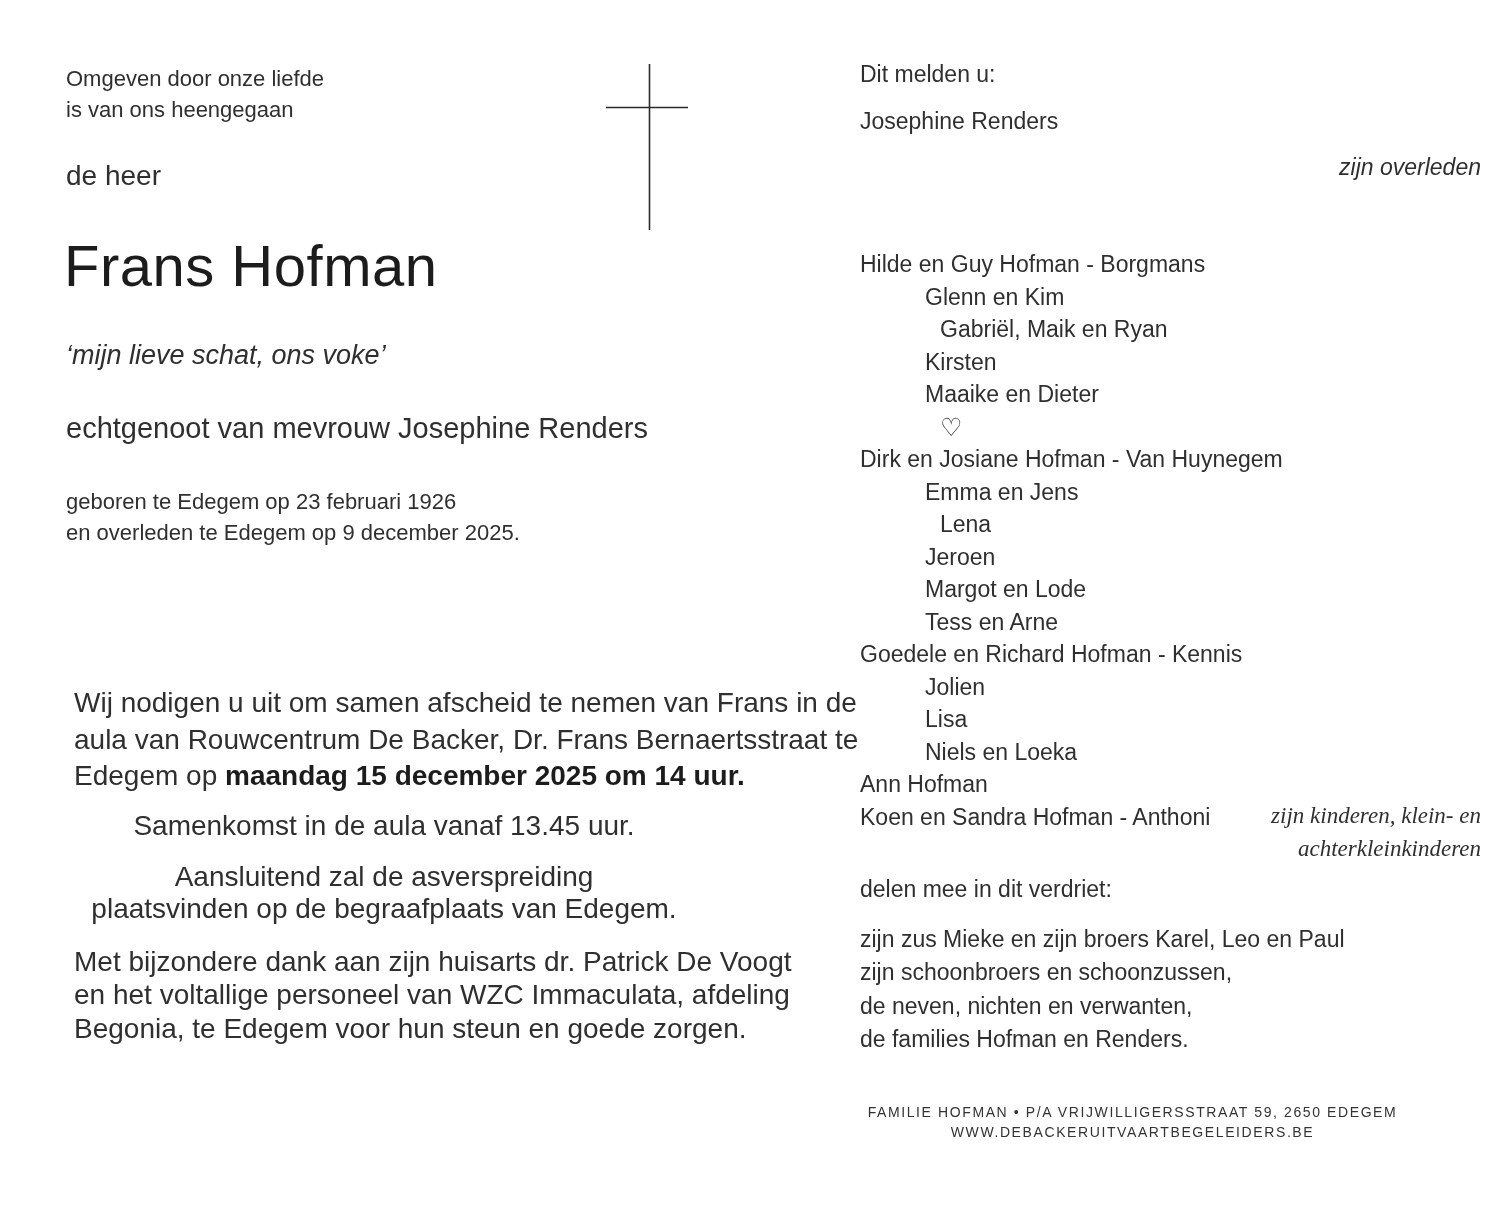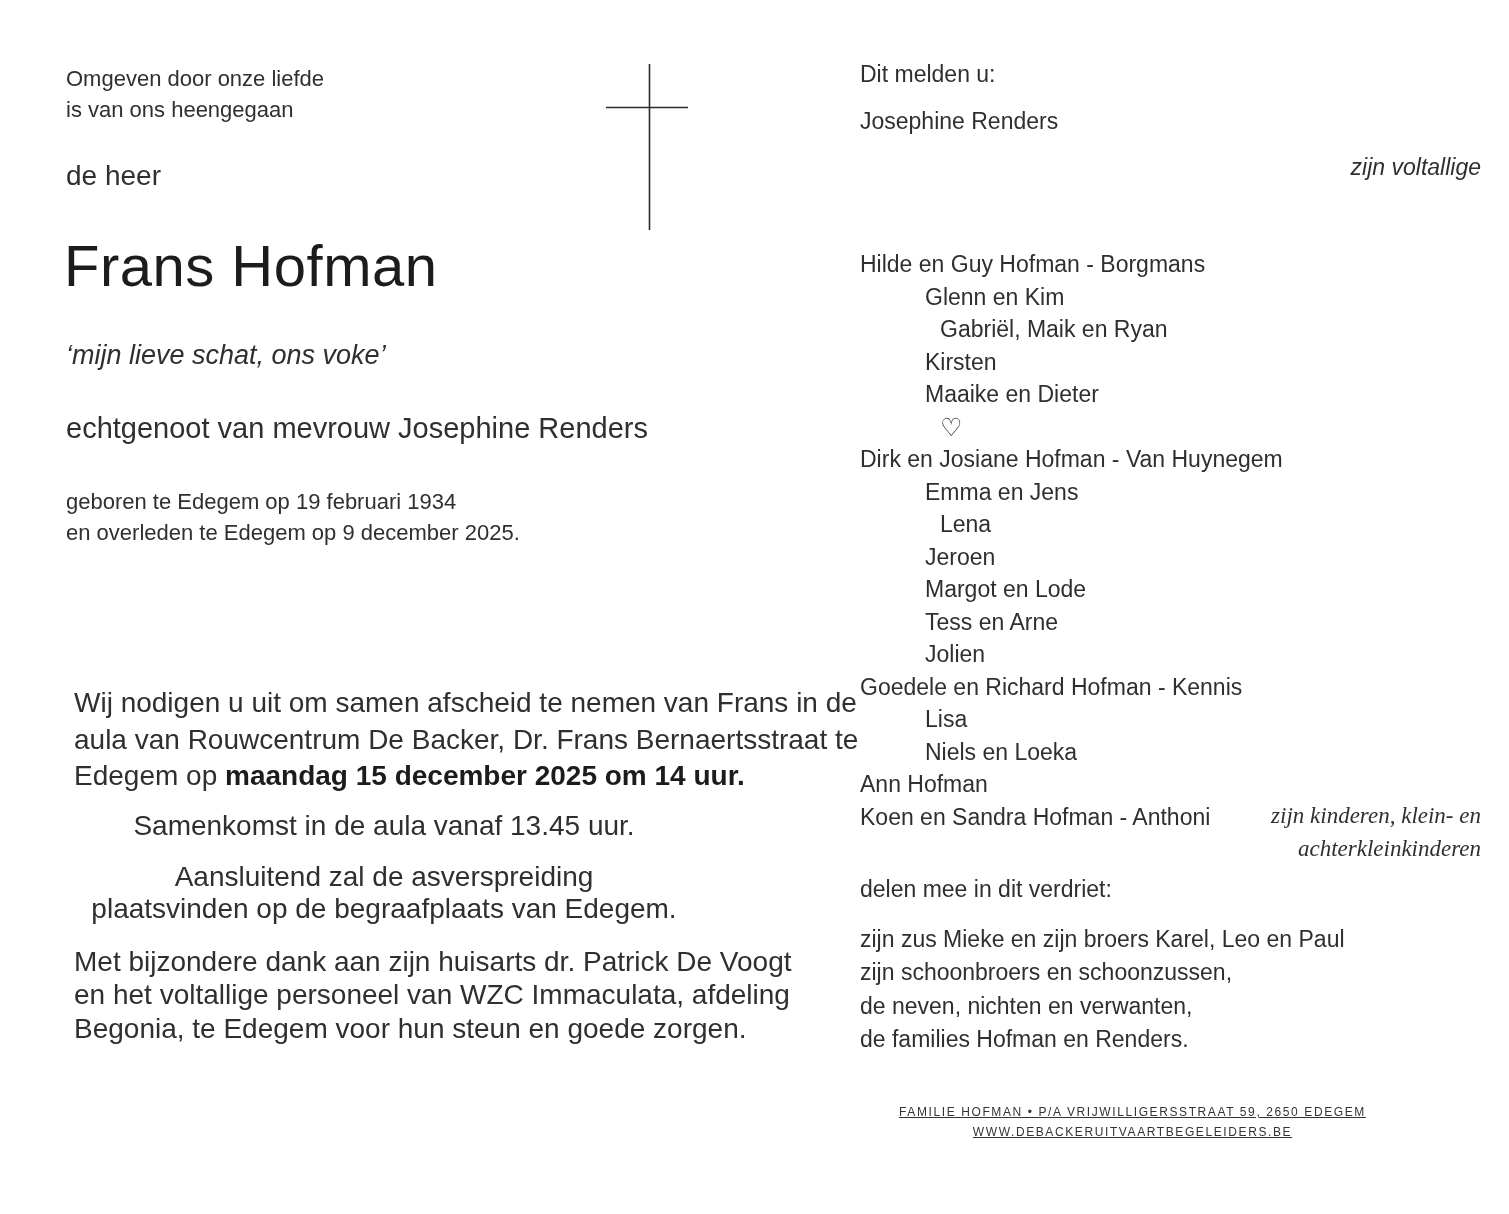--- a/index.html
+++ b/index.html
@@ -41,21 +41,21 @@
   .family .row{height:32.5px;}
   .family .ind1{padding-left:65px;}
   .family .ind2{padding-left:80px;}
   .family .heart-row span{font-size:25px;}
   .children-role{top:800px;font-size:23px;font-style:italic;text-align:right;line-height:32.5px;font-family:Liberation Serif, serif;}
   .share{top:876px;font-size:23px;}
   .relatives{top:923px;font-size:23px;line-height:33.3px;}
 
   
   .footer{left:822px;top:1103px;width:621px;text-align:center;
-          font-size:12px;line-height:19.5px;letter-spacing:1.6px;color:#333333;text-decoration:underline;}
+          font-size:14px;line-height:19.5px;letter-spacing:1.6px;color:#333333;}
 </style>
 </head>
 <body>
 
 <div class="page">
 
   <svg class="abs cross" width="100" height="180">
     <line x1="51.5" y1="6" x2="51.5" y2="172" stroke="#2b2b2b" stroke-width="1.6"></line>
     <line x1="8" y1="49.5" x2="90" y2="49.5" stroke="#2b2b2b" stroke-width="1.6"></line>
   </svg>
@@ -67,21 +67,21 @@
 
   <div class="abs salutation nowrap">de heer</div>
 
   <div class="abs deceased-name nowrap">Frans Hofman</div>
 
   <div class="abs quote nowrap">‘mijn lieve schat, ons voke’</div>
 
   <div class="abs spouse nowrap">echtgenoot van mevrouw Josephine Renders</div>
 
   <div class="abs life">
-    <div class="nowrap">geboren te Edegem op 19 februari 1934</div>
+    <div class="nowrap">geboren te Edegem op 23 februari 1926</div>
     <div class="nowrap">en overleden te Edegem op 9 december 2025.</div>
   </div>
 
   <div class="abs centerblock invitation">
     <div class="nowrap">Wij nodigen u uit om samen afscheid te nemen van Frans in de</div>
     <div class="nowrap">aula van Rouwcentrum De Backer, Dr. Frans Bernaertsstraat te</div>
     <div class="nowrap">
       <span>Edegem op </span><b>maandag 15 december 2025 om 14 uur.</b>
     </div>
   </div>
@@ -96,37 +96,37 @@
 
   <div class="abs centerblock ashes">
     <div class="nowrap">Aansluitend zal de asverspreiding</div>
     <div class="nowrap">plaatsvinden op de begraafplaats van Edegem.</div>
   </div>
 
   <div class="abs rcol announce nowrap">Dit melden u:</div>
 
   <div class="abs rcol widow nowrap">Josephine Renders</div>
 
-  <div class="abs rcol widow-role nowrap">zijn voltallige</div>
+  <div class="abs rcol widow-role nowrap">zijn overleden</div>
 
   <div class="abs rcol family">
     <div class="row ind0 nowrap">Hilde en Guy Hofman - Borgmans</div>
     <div class="row ind1 nowrap">Glenn en Kim</div>
     <div class="row ind2 nowrap">Gabriël, Maik en Ryan</div>
     <div class="row ind1 nowrap">Kirsten</div>
     <div class="row ind1 nowrap">Maaike en Dieter</div>
     <div class="row ind2 nowrap heart-row"><span>♡</span></div>
     <div class="row ind0 nowrap">Dirk en Josiane Hofman - Van Huynegem</div>
     <div class="row ind1 nowrap">Emma en Jens</div>
     <div class="row ind2 nowrap">Lena</div>
     <div class="row ind1 nowrap">Jeroen</div>
     <div class="row ind1 nowrap">Margot en Lode</div>
     <div class="row ind1 nowrap">Tess en Arne</div>
+    <div class="row ind0 nowrap">Goedele en Richard Hofman - Kennis</div>
     <div class="row ind1 nowrap">Jolien</div>
-    <div class="row ind0 nowrap">Goedele en Richard Hofman - Kennis</div>
     <div class="row ind1 nowrap">Lisa</div>
     <div class="row ind1 nowrap">Niels en Loeka</div>
     <div class="row ind0 nowrap">Ann Hofman</div>
     <div class="row ind0 nowrap">Koen en Sandra Hofman - Anthoni</div>
   </div>
 
   <div class="abs rcol children-role">
     <div class="nowrap">zijn kinderen, klein- en</div>
     <div class="nowrap">achterkleinkinderen</div>
   </div>

